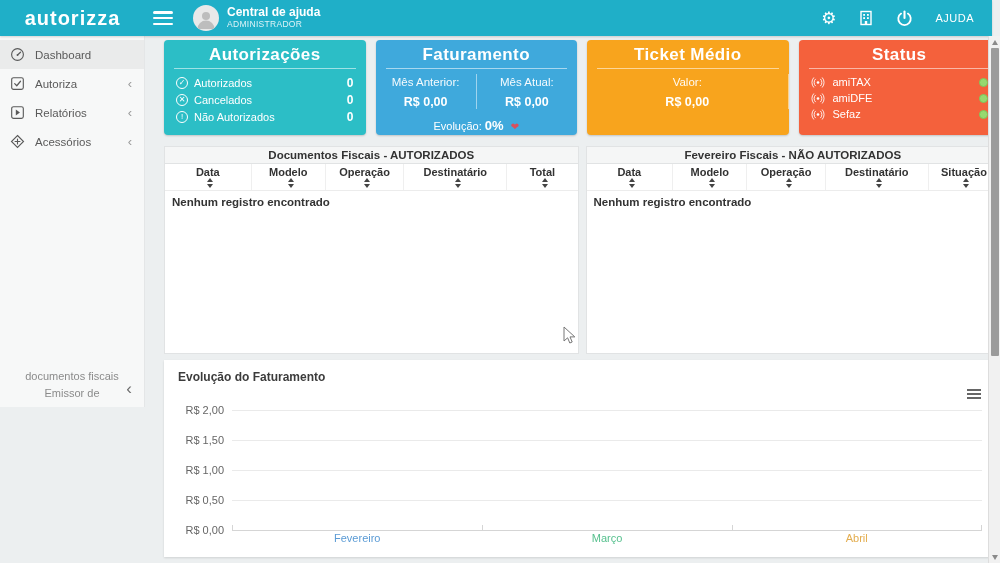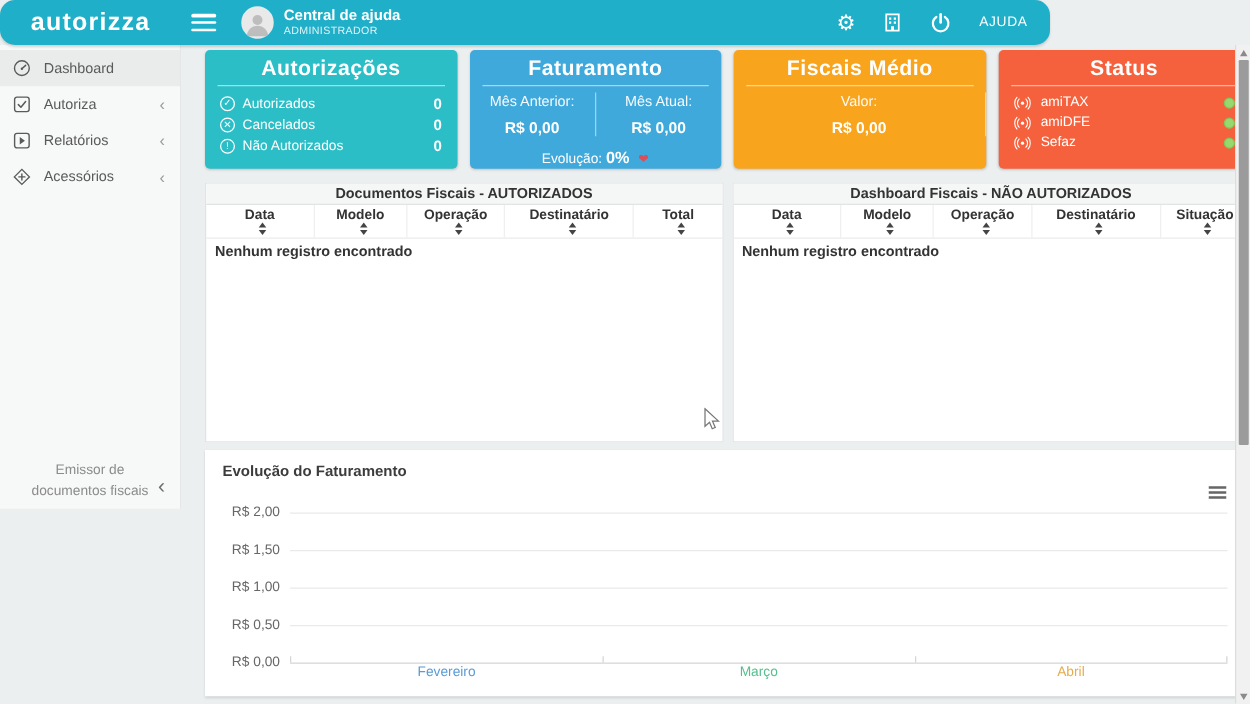--- a/index.html
+++ b/index.html
@@ -1,20 +1,20 @@
 <!DOCTYPE html>
 <html><head>
 <meta charset="utf-8">
 <style>
   * { margin:0; padding:0; box-sizing:border-box; }
   html,body { width:1000px; height:563px; overflow:hidden; }
   body { font-family:"Liberation Sans","DejaVu Sans",sans-serif; background:#ECEFF0; position:relative; font-size:11px; color:#3f3f3f; }
 
   
-  .navbar { position:absolute; left:0; top:0; width:840px; height:36px; background:#1FAFC8; display:flex; align-items:center; z-index:30; box-shadow:0 1px 2px rgba(0,0,0,.15);border-radius:12px; }
+  .navbar { position:absolute; left:0; top:0; width:992px; height:36px; background:#1FAFC8; display:flex; align-items:center; z-index:30; box-shadow:0 1px 2px rgba(0,0,0,.15); }
   .logo { width:145px; text-align:center; color:#fff; font-size:20px; font-weight:700; letter-spacing:1px; }
   .burger { width:20px; height:14px; display:flex; flex-direction:column; justify-content:space-between; margin-left:8px; cursor:pointer; }
   .burger span { display:block; height:2.5px; background:#fff; border-radius:2px; }
   .avatar { width:26px; height:26px; border-radius:50%; background:#E9E9E9; margin-left:20px; overflow:hidden; display:flex; align-items:flex-end; justify-content:center; }
   .user-info { margin-left:8px; color:#fff; line-height:1.15; }
   .user-info .hc { font-size:12px; font-weight:700; }
   .user-info .role { font-size:8.5px; opacity:.85; letter-spacing:.3px; }
   .nav-right { margin-left:auto; display:flex; align-items:center; gap:22px; padding-right:18px; color:#fff; }
   .gear-glyph { font-size:17px; line-height:1; cursor:pointer; }
   .ajuda { font-size:11px; letter-spacing:.5px; cursor:pointer; }
@@ -175,22 +175,22 @@
     <span class="s-icon">
       <svg width="15" height="15" viewBox="0 0 16 16">
           <path d="M8 1.6 L14.4 8 L8 14.4 L1.6 8 Z" fill="none" stroke="#5a5a5a" stroke-width="1.2"></path>
           <path d="M8 5.4 V10.6 M5.4 8 H10.6" stroke="#5a5a5a" stroke-width="1.2" stroke-linecap="round"></path>
         </svg>
     </span>
     <span class="s-label">Acessórios</span>
     <span class="chev">‹</span>
   </div>
   <div class="s-footer">
+    <div>documentos fiscais</div>
     <div>Emissor de</div>
-    <div>documentos fiscais</div>
     <span class="chev-big">‹</span>
   </div>
 </aside>
 
 <div class="main">
 
   <div class="cards-row">
 
     <div class="card teal">
       <div class="card-title">Autorizações</div>
@@ -226,21 +226,21 @@
         </div>
       </div>
       <div class="evo">
         <span>Evolução:</span>
         <b>0%</b>
         <span class="heart">❤</span>
       </div>
     </div>
 
     <div class="card orange">
-      <div class="card-title">Fiscais Médio</div>
+      <div class="card-title">Ticket Médio</div>
       <div class="card-sep"></div>
       <div class="two-col">
         <div class="col">
           <div class="k">Valor:</div>
           <div class="v">R$ 0,00</div>
         </div>
       </div>
     </div>
 
     <div class="card verm">
@@ -322,21 +322,21 @@
               <i class="dn"></i>
             </span>
           </div>
       </div>
       <div class="tbody">
         <div class="empty">Nenhum registro encontrado</div>
       </div>
     </section>
 
     <section class="panel">
-      <div class="panel-title">Dashboard Fiscais - NÃO AUTORIZADOS</div>
+      <div class="panel-title">Fevereiro Fiscais - NÃO AUTORIZADOS</div>
       <div class="thead">
         <div class="th w1">
             <span>Data</span>
             <span class="sort">
               <i class="up"></i>
               <i class="dn"></i>
             </span>
           </div>
         <div class="th w2">
             <span>Modelo</span>

